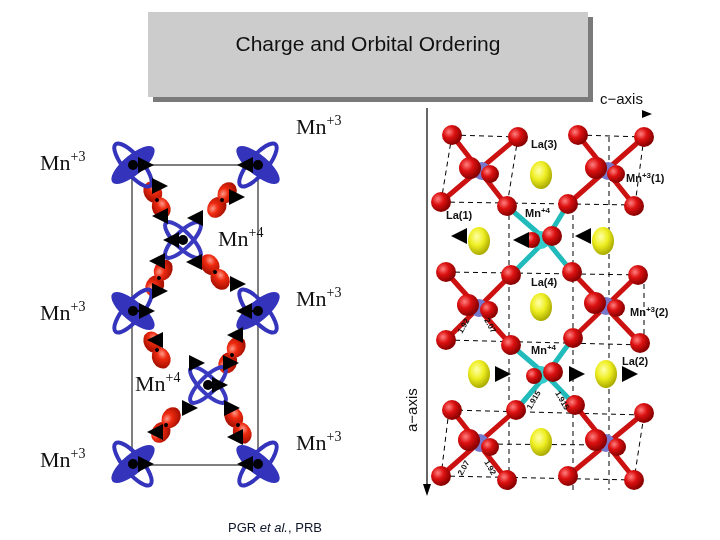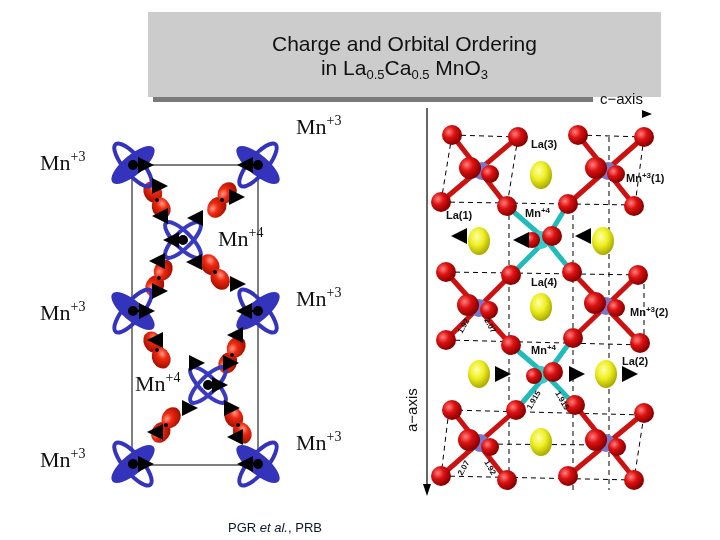--- a/index.html
+++ b/index.html
@@ -1,38 +1,37 @@
 <!DOCTYPE html>
 <html><head>
 <meta charset="utf-8">
 <style>
   html, body { margin:0; padding:0; background:#ffffff; }
   body { width:720px; height:540px; position:relative; overflow:hidden; font-family:"Liberation Sans", sans-serif; }
   .title-shadow { position:absolute; left:153px; top:17px; width:440px; height:85px; background:#7a7a7a; }
-  .title-box { position:absolute; left:148px; top:12px; width:513px; height:85px; background:#cccccc; text-align:center; color:#111; }
+  .title-box { position:absolute; left:148px; top:12px; width:440px; height:85px; background:#cccccc; text-align:center; color:#111; }
   .title-line1 { font-family:"Liberation Sans", sans-serif; font-size:21px; margin-top:20px; line-height:24px; }
   .title-line2 { font-family:"Liberation Sans", sans-serif; font-size:21px; line-height:24px; }
   .title-line2 sub { font-size:13px; vertical-align:-4px; line-height:0; }
   svg { position:absolute; left:0; top:0; }
   .lbl-serif { font-family:"Liberation Serif", serif; font-size:22px; fill:#111; }
   .lbl-sup { font-family:"Liberation Serif", serif; font-size:14px; fill:#111; }
   .lbl-sm { font-family:"Liberation Sans", sans-serif; font-size:11px; fill:#111; font-weight:bold; }
   .lbl-sm-sup { font-family:"Liberation Sans", sans-serif; font-size:8px; fill:#111; font-weight:bold; }
   .axis-lbl { font-family:"Liberation Sans", sans-serif; font-size:15px; fill:#111; }
   .bond-lbl { font-family:"Liberation Sans", sans-serif; font-size:8px; fill:#111; font-weight:bold; }
   .citation { position:absolute; left:228px; top:520px; font-family:"Liberation Sans", sans-serif; font-size:13px; color:#0f172a; }
   .citation i { font-style:italic; }
 </style>
 </head>
 <body>
 
 <div class="title-shadow"></div>
 <div class="title-box">
   <div class="title-line1">Charge and Orbital Ordering</div>
-  <div class="title-line2"><span>in La</span><sub>0.5</sub><span>Ca</span><sub>0.5</sub><span> MnO</span><sub>3</sub></div>
 </div>
 
 <svg width="720" height="540" viewBox="0 0 720 540">
   <defs>
     <radialGradient id="gO" cx="35%" cy="35%" r="65%">
       <stop offset="0%" stop-color="#ff9988"></stop>
       <stop offset="40%" stop-color="#ee2a10"></stop>
       <stop offset="100%" stop-color="#aa1100"></stop>
     </radialGradient>
     <radialGradient id="gBall" cx="35%" cy="35%" r="65%">

